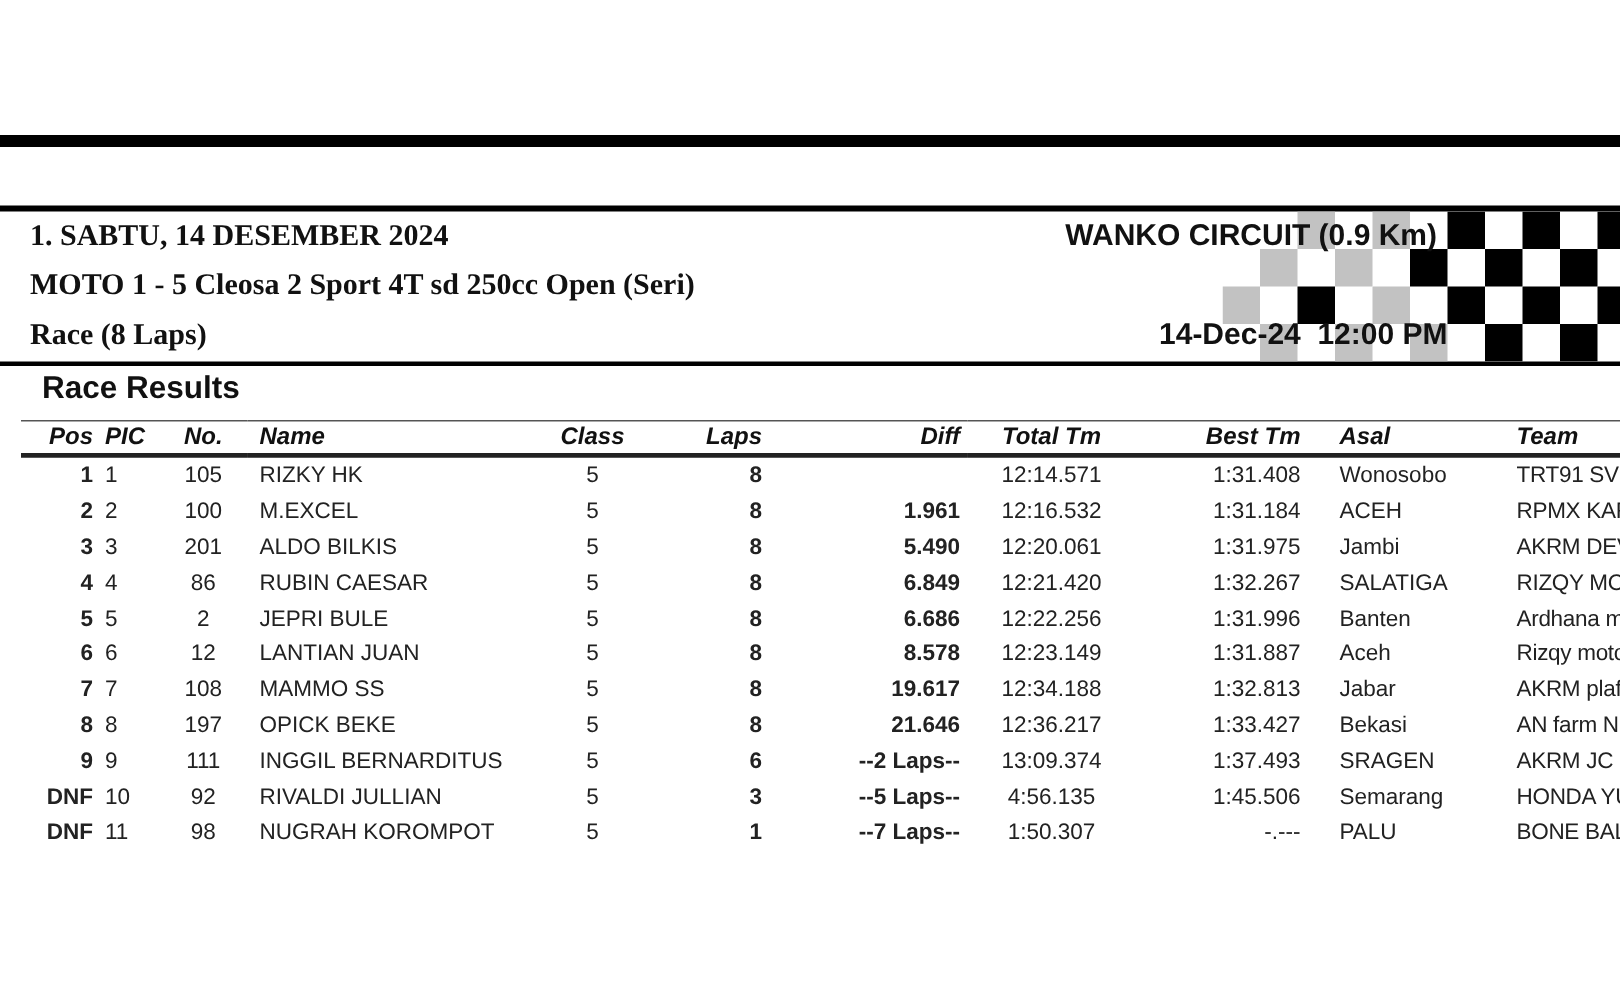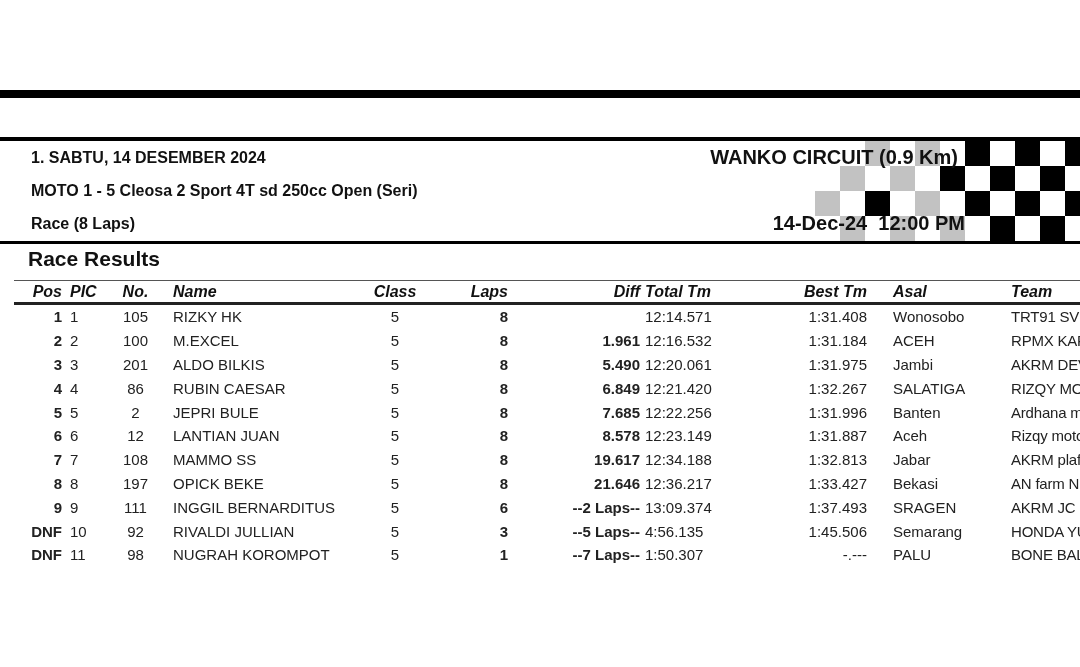--- a/index.html
+++ b/index.html
@@ -6,22 +6,22 @@
   #page{position:relative;width:1080px;height:667px;background:#ffffff;overflow:hidden;
         font-family:"Liberation Sans","DejaVu Sans",sans-serif;color:#111;}
   .rule{position:absolute;left:0;width:1080px;background:#000;}
   #top-rule{top:90px;height:8px;}
   #rule-2{top:137px;height:4px;}
   #rule-3{top:241px;height:3px;}
   #title-band{position:absolute;top:98px;left:0;width:1073px;height:39px;
               border-left:7px solid #000;display:flex;align-items:center;}
   #title-band .t{font-size:24px;font-weight:bold;padding-left:10px;letter-spacing:0.2px;white-space:nowrap;}
   #info-band{position:absolute;top:141px;left:0;width:1080px;height:100px;}
-  .info-line{position:absolute;left:31px;height:33px;line-height:33px;
-             font-size:16px;font-weight:bold;white-space:nowrap;z-index:2;}
+  .info-line{position:absolute;left:20px;height:33px;line-height:33px;
+             font-size:20px;font-weight:bold;white-space:nowrap;z-index:2;font-family:Liberation Serif, serif;}
   .info-right{position:absolute;height:33px;line-height:33px;font-size:20px;font-weight:bold;
               white-space:pre;z-index:2;}
   #line-event{top:0;}
   #line-moto{top:33px;}
   #line-race{top:66px;}
   #circuit{top:0;right:122px;}
   #datetime{top:66px;right:115px;margin-left:21px;}
   #flag{position:absolute;top:0;left:815px;width:265px;height:100px;overflow:hidden;z-index:1;}
   .flag-cell{position:absolute;width:25px;height:25px;}
   #section-title{position:absolute;top:247px;left:28px;font-size:21px;font-weight:bold;margin:0;}
@@ -31,21 +31,21 @@
   #results thead tr{border-top:1px solid #555;border-bottom:3px solid #222;}
   #results td{font-size:15px;color:#222;height:23.8px;vertical-align:middle;padding:0;
               white-space:nowrap;overflow:hidden;}
   .c-pos{width:48px;text-align:right;padding-right:8px !important;}
   .c-pic{width:38px;text-align:left;}
   .c-no{width:55px;text-align:center;padding-right:2px !important;}
   .c-name{width:197px;text-align:left;padding-left:8px !important;}
   .c-class{width:50px;text-align:center;}
   .c-laps{width:88px;text-align:right;padding-right:2px !important;}
   .c-diff{width:130px;text-align:right;padding-right:5px !important;}
-  .c-total{width:112px;text-align:left;padding-right:5px !important;}
+  .c-total{width:112px;text-align:center;padding-right:5px !important;}
   .c-best{width:105px;text-align:right;padding-right:5px !important;}
   .c-asal{width:113px;text-align:left;padding-left:21px !important;}
   .c-team{width:130px;text-align:left;padding-left:5px !important;}
   th.c-pic{font-size:11px;}
   td.c-pos, td.c-laps, td.c-diff{font-weight:bold;color:#000;}
   td.c-pic, td.c-class{font-size:11px;color:#606060;}
   td.c-asal{font-size:11px;color:#3c3c3c;}
   td.c-team{font-size:11px;color:#3c3c3c;letter-spacing:-0.2px;}
 </style>
 </head>
@@ -166,21 +166,21 @@
       <td class="c-team">RIZQY MOTORSPOR</td>
     </tr>
 
     <tr>
       <td class="c-pos">5</td>
       <td class="c-pic">5</td>
       <td class="c-no">2</td>
       <td class="c-name">JEPRI BULE</td>
       <td class="c-class">5</td>
       <td class="c-laps">8</td>
-      <td class="c-diff">7.685</td>
+      <td class="c-diff">6.686</td>
       <td class="c-total">12:22.256</td>
       <td class="c-best">1:31.996</td>
       <td class="c-asal">Banten</td>
       <td class="c-team">Ardhana mx team,poetra</td>
     </tr>
 
     <tr>
       <td class="c-pos">6</td>
       <td class="c-pic">6</td>
       <td class="c-no">12</td>

